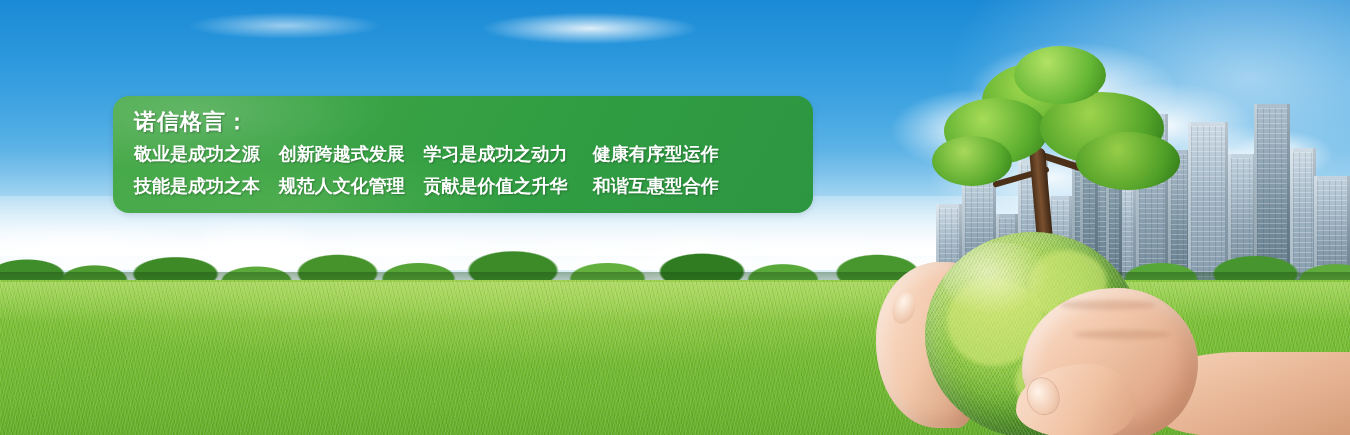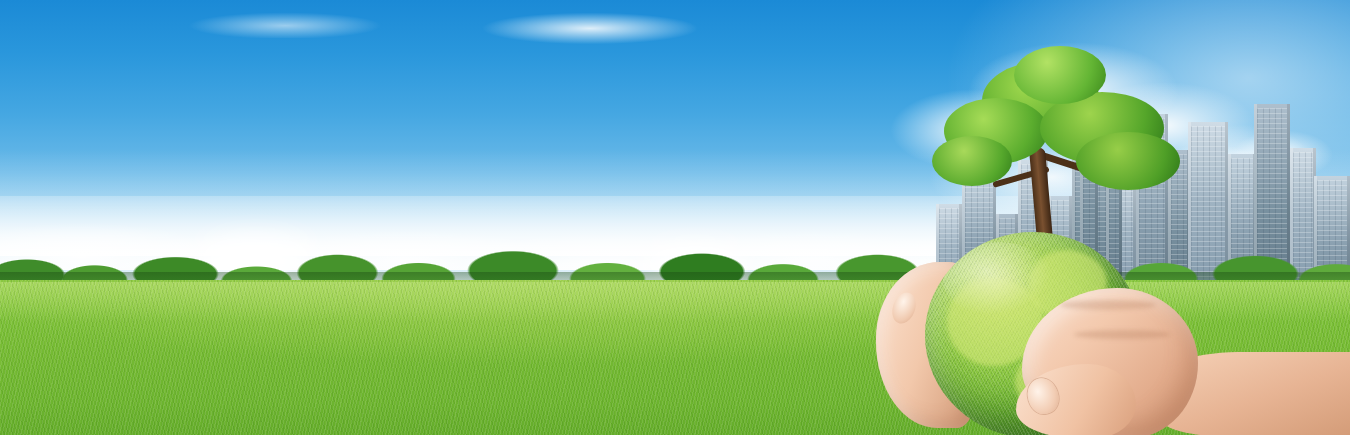--- a/index.html
+++ b/index.html
@@ -306,14 +306,22 @@
     </div>
 
     <div class="wrist-right"></div>
     <div class="palm-right"></div>
     <div class="thumb-right"></div>
     <div class="nail-right"></div>
     <div class="finger-sep" style="left:1060px;top:300px;width:96px;height:10px;"></div>
     <div class="finger-sep" style="left:1074px;top:330px;width:96px;height:9px;"></div>
   </div>
 
+  <div class="panel">
+    <div class="panel-sheen"></div>
+    <div class="panel-inner">
+      <div class="panel-title">诺信格言：</div>
+      <div class="motto-line">敬业是成功之源   创新跨越式发展   学习是成功之动力    健康有序型运作</div>
+      <div class="motto-line">技能是成功之本   规范人文化管理   贡献是价值之升华    和谐互惠型合作</div>
+    </div>
+  </div>
 
 </div>
 
 </body></html>

